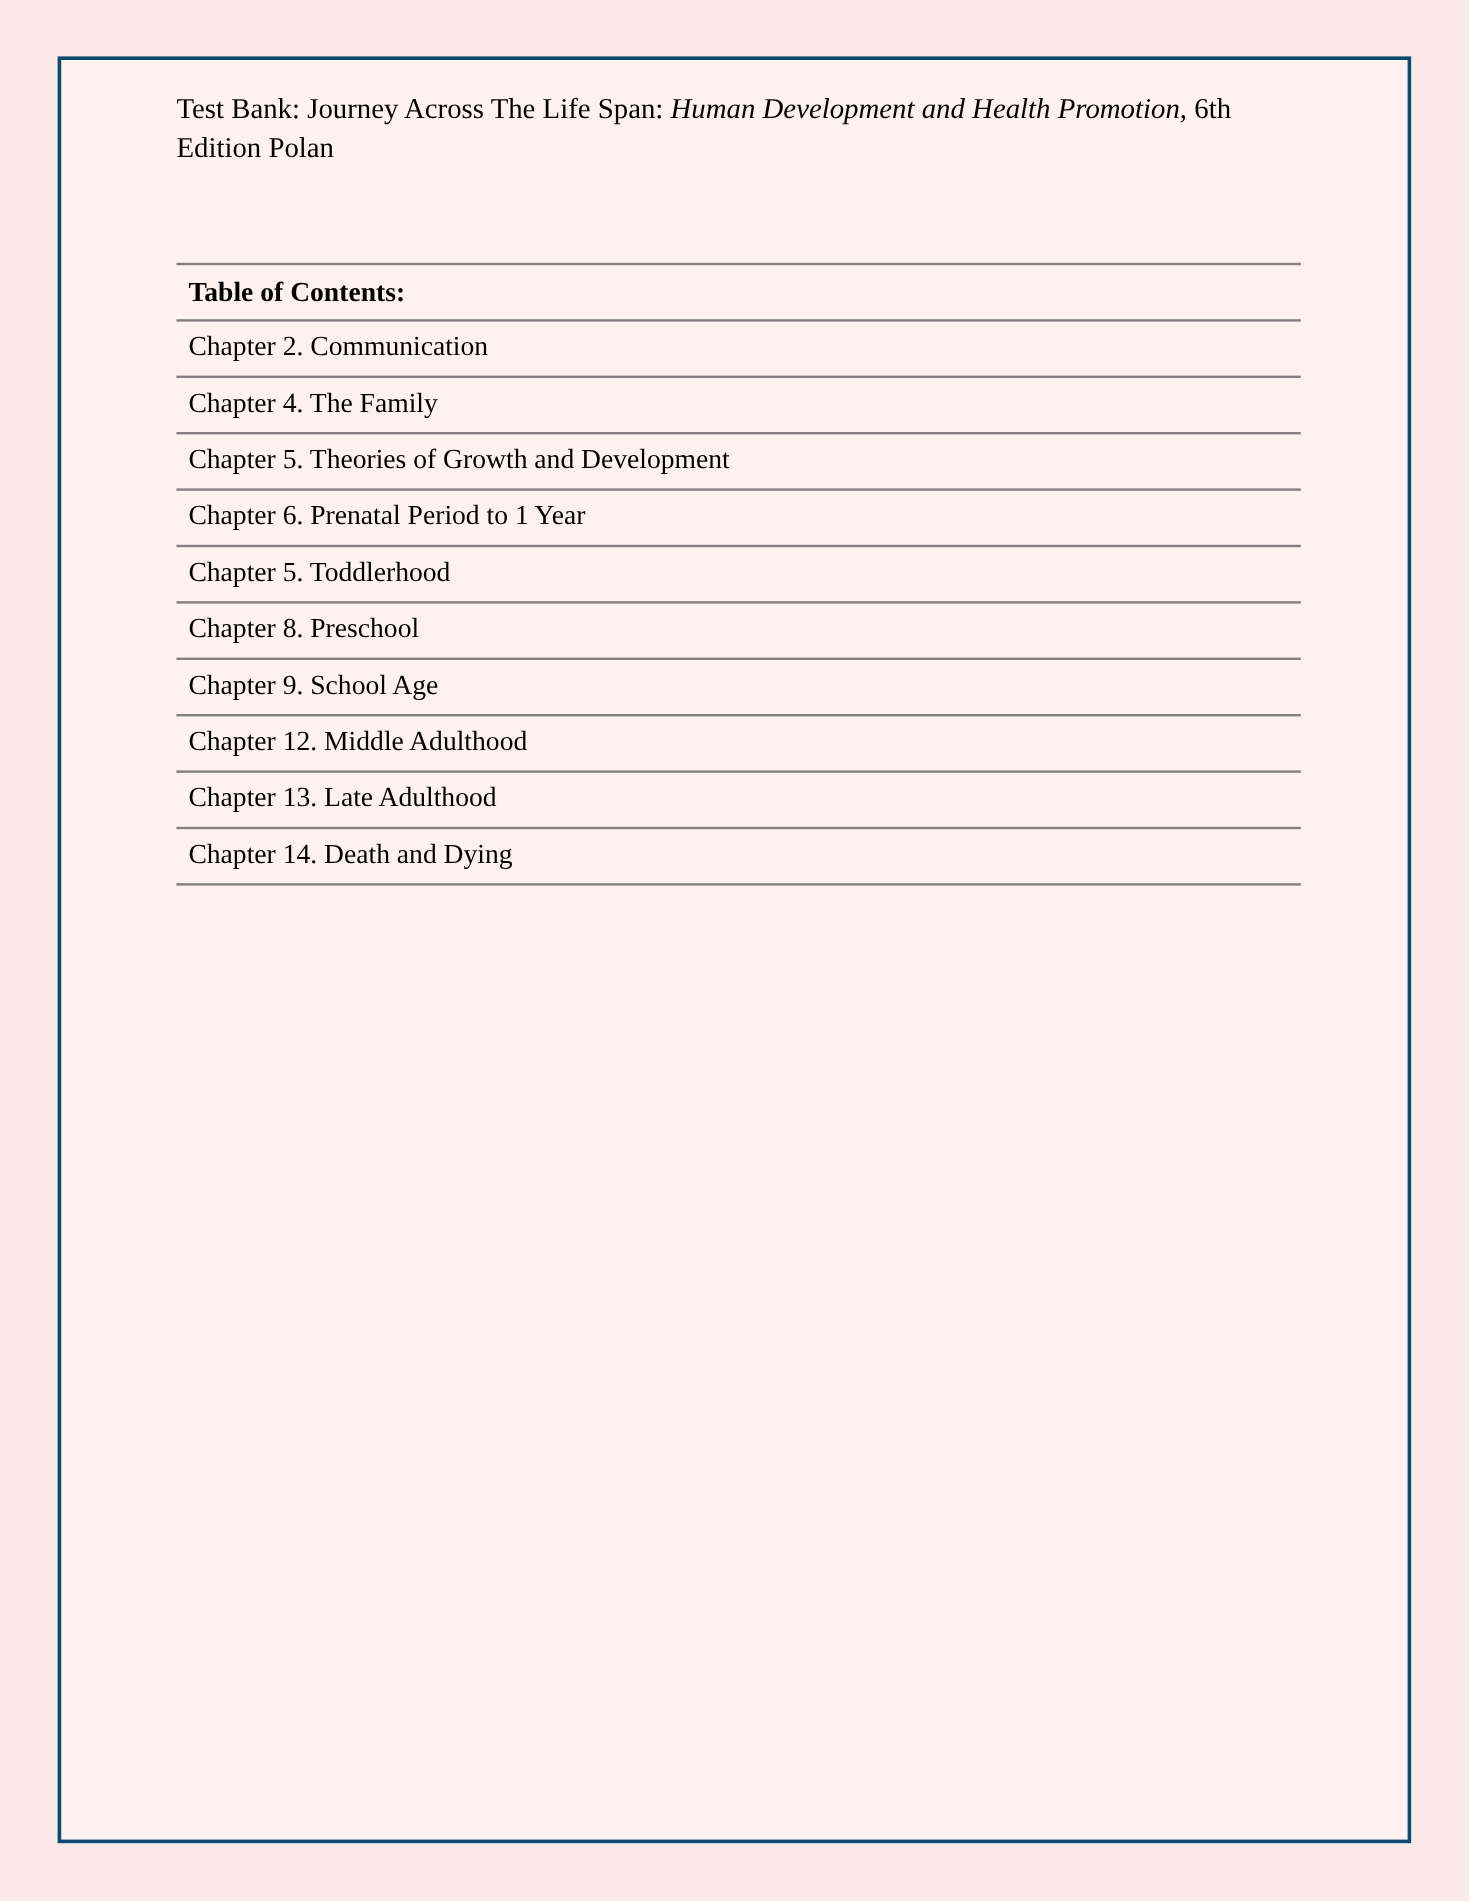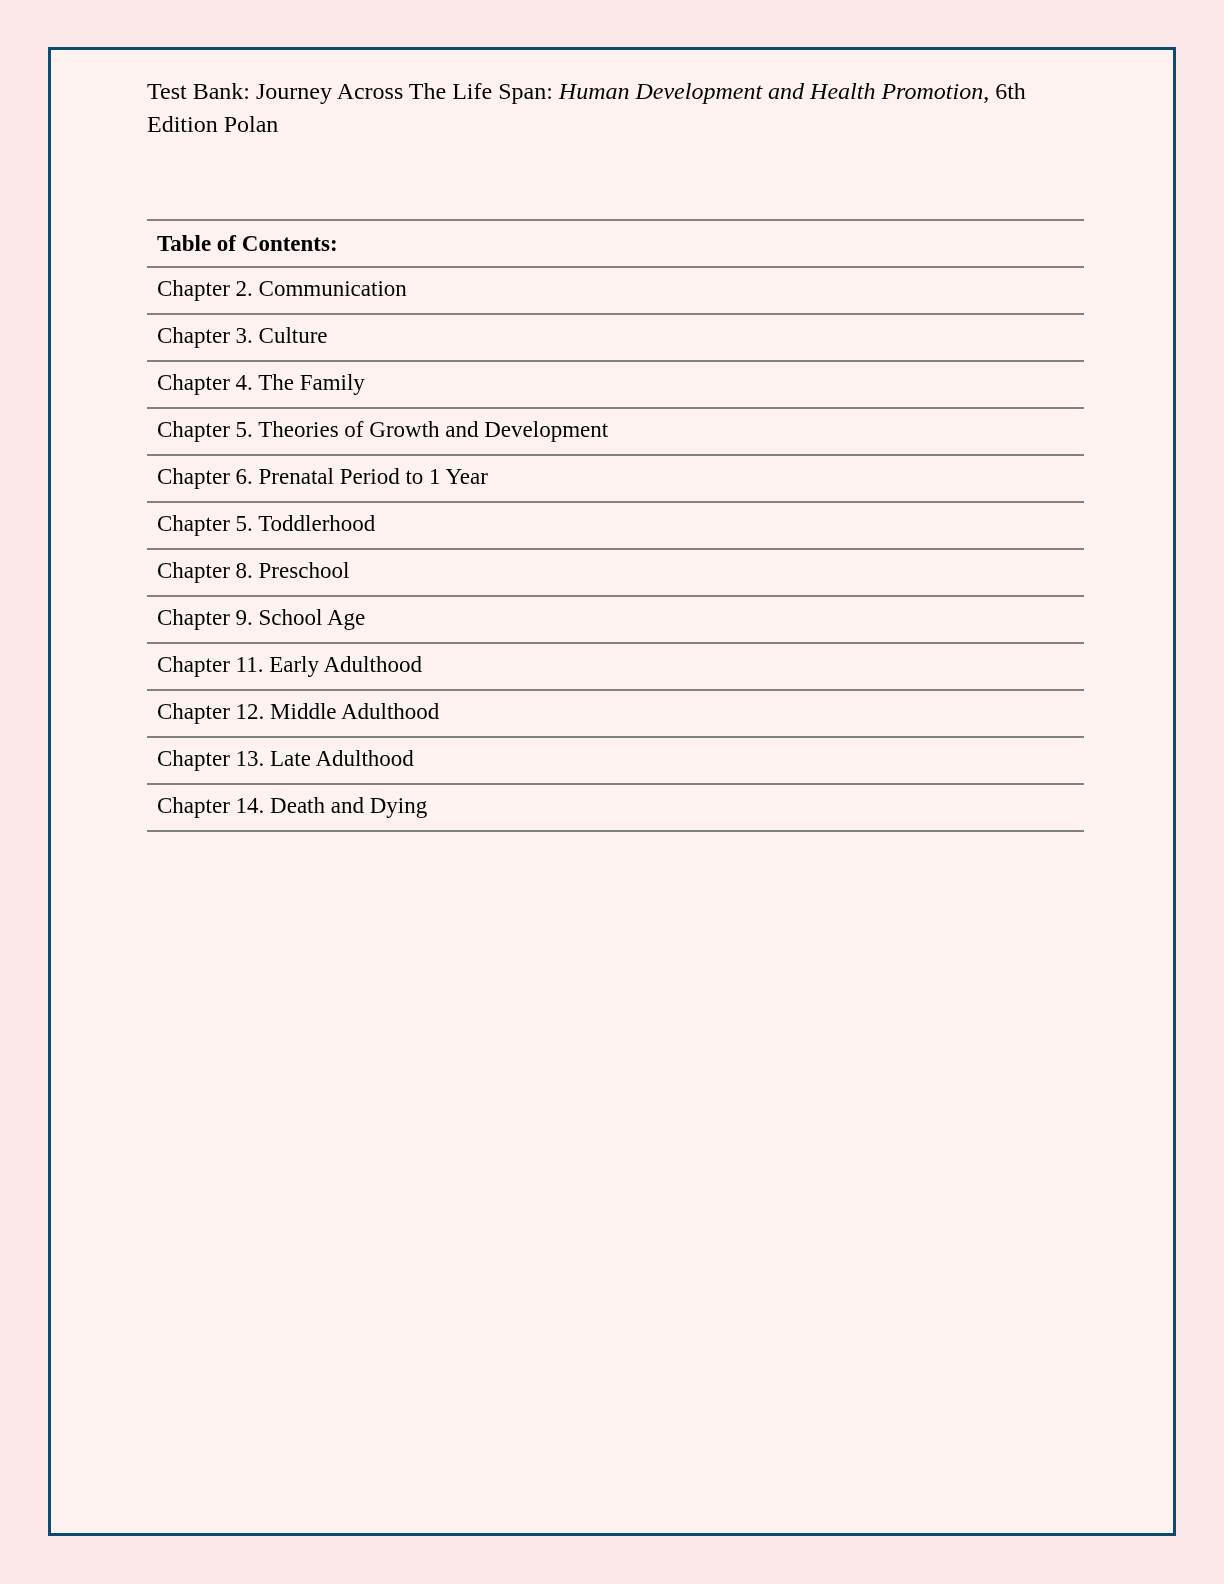--- a/index.html
+++ b/index.html
@@ -65,26 +65,24 @@
 
 <div class="page">
 
   <div class="doc-title">
     <span>Test Bank: Journey Across The Life Span: </span><span class="italic">Human Development and Health Promotion</span><span>, 6th Edition Polan</span>
   </div>
 
   <div class="toc">
     <div class="toc-header-row">Table of Contents:</div>
     <div class="toc-row">Chapter 2. Communication</div>
-    <div class="toc-row">Chapter 3. Culture</div>
     <div class="toc-row">Chapter 4. The Family</div>
     <div class="toc-row">Chapter 5. Theories of Growth and Development</div>
     <div class="toc-row">Chapter 6. Prenatal Period to 1 Year</div>
     <div class="toc-row">Chapter 5. Toddlerhood</div>
     <div class="toc-row">Chapter 8. Preschool</div>
     <div class="toc-row">Chapter 9. School Age</div>
-    <div class="toc-row">Chapter 11. Early Adulthood</div>
     <div class="toc-row">Chapter 12. Middle Adulthood</div>
     <div class="toc-row">Chapter 13. Late Adulthood</div>
     <div class="toc-row">Chapter 14. Death and Dying</div>
   </div>
 
 </div>
 
 </body></html>

